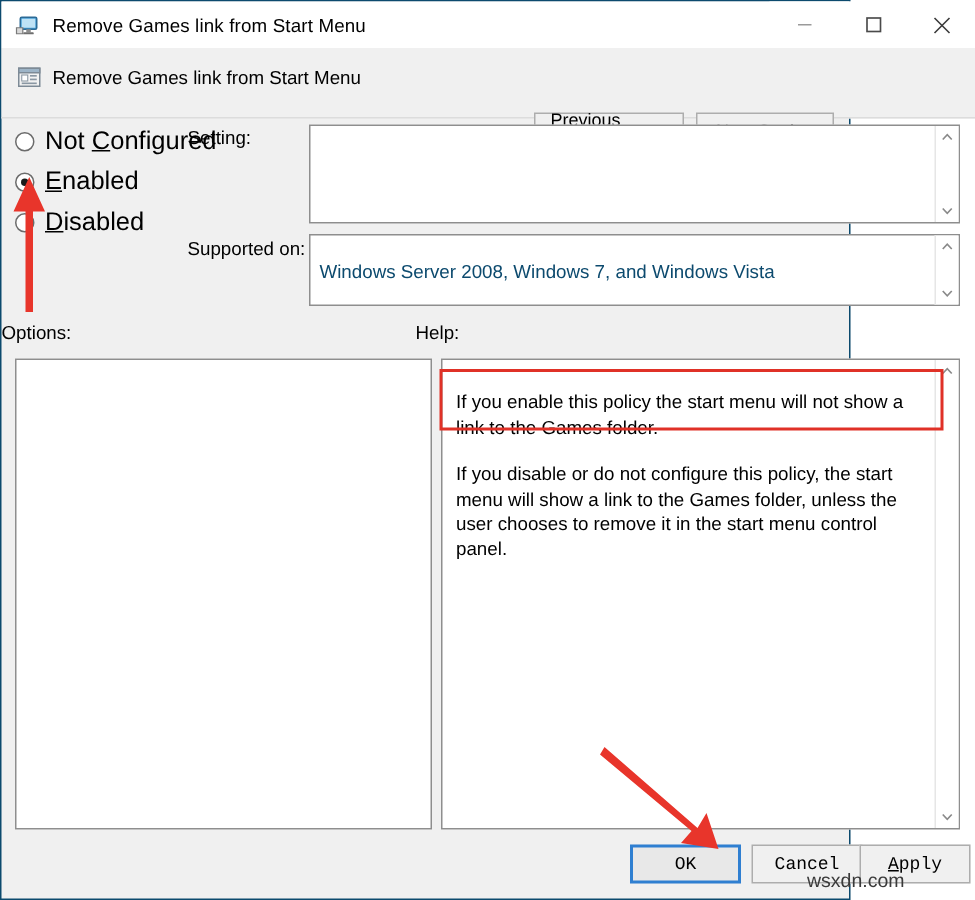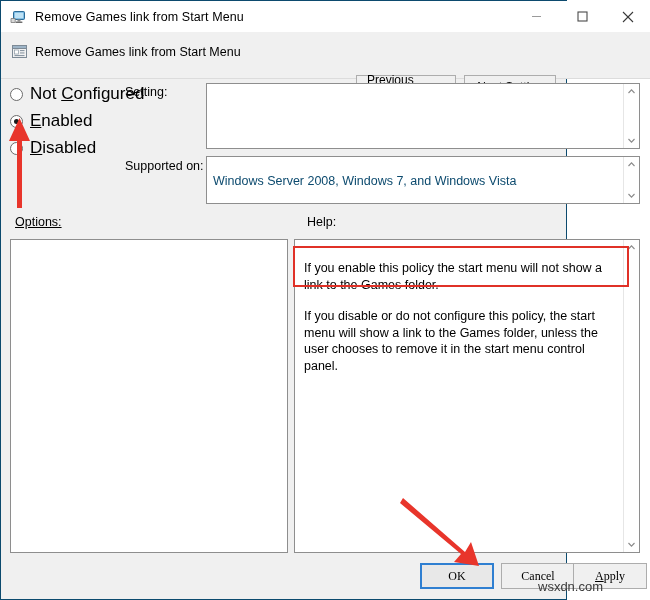--- a/index.html
+++ b/index.html
@@ -129,22 +129,22 @@
     background: #ffffff;
     border-left: 1px solid #e6e6e6;
     position: relative; flex: none;
     display: flex; flex-direction: column; justify-content: space-between;
     align-items: center;
     padding: 3px 0;
   }
   .chev { width: 9px; height: 9px; }
 
   
-  #lbl-options { left: 14px;   top: 214px; text-decoration: underline; }
-  #lbl-help    { left: 306px; top: 214px; }
+  #lbl-options { left: 0;   top: 214px; }
+  #lbl-help    { left: 276px; top: 214px; }
 
   #panel-options {
     position: absolute; left: 9px; top: 238px;
     width: 278px; height: 314px;
     background: #ffffff;
     border: 1px solid #8e8e8e;
   }
   #panel-help {
     position: absolute; left: 293px; top: 238px;
     width: 346px; height: 314px;
@@ -159,21 +159,21 @@
     line-height: 16.5px;
   }
   #help-text p { margin: 0 0 15px 0; }
 
   
   .footbtn {
     position: absolute; top: 562px;
     width: 74px; height: 26px;
     background: #f0f0f0;
     border: 1px solid #adadad;
-    font-family: Liberation Serif, serif;
+    font-family: Liberation Mono, monospace;
     font-size: 12px; color: #000;
     display: flex; align-items: center; justify-content: center;
   }
   #btn-ok     { left: 419px; border: 2px solid #2f7fd1; background: #e8e8e8; }
   #btn-cancel { left: 500px; }
   #btn-apply  { left: 572px; }
 
   
   #anno-help-box {
     position: absolute; left: 292px; top: 245px;

